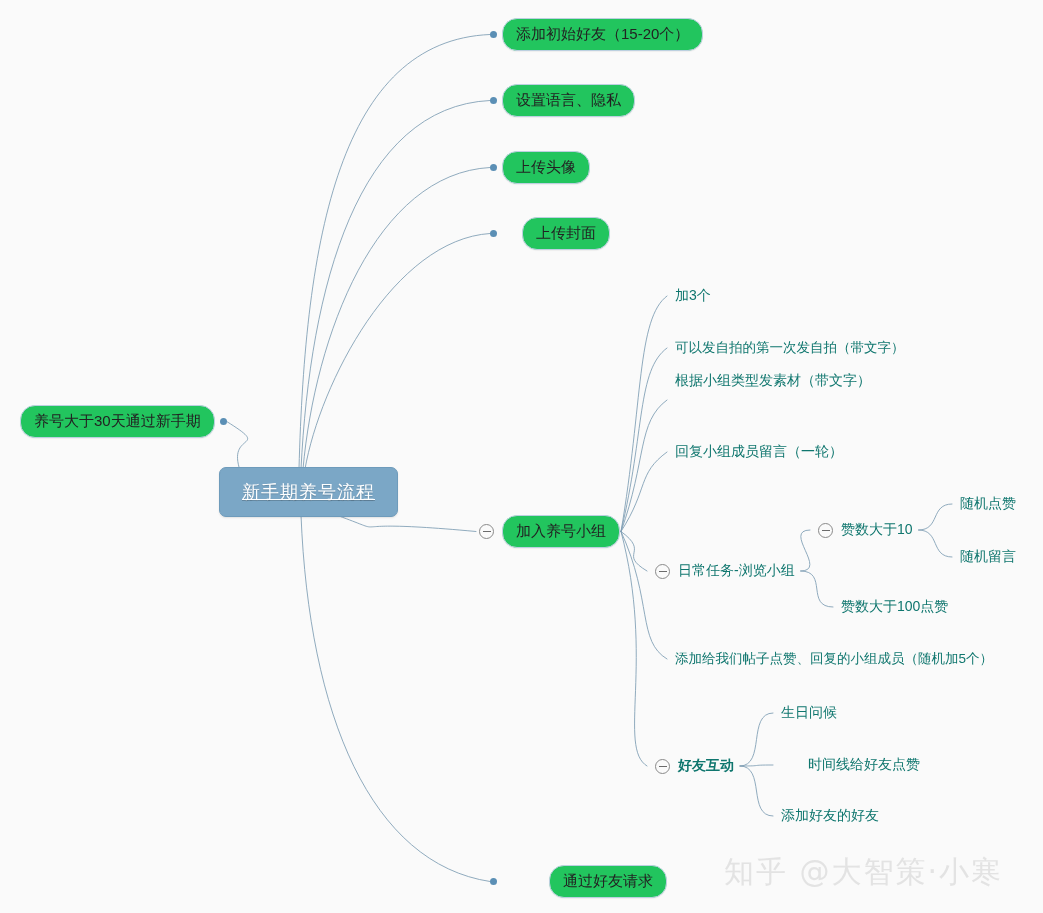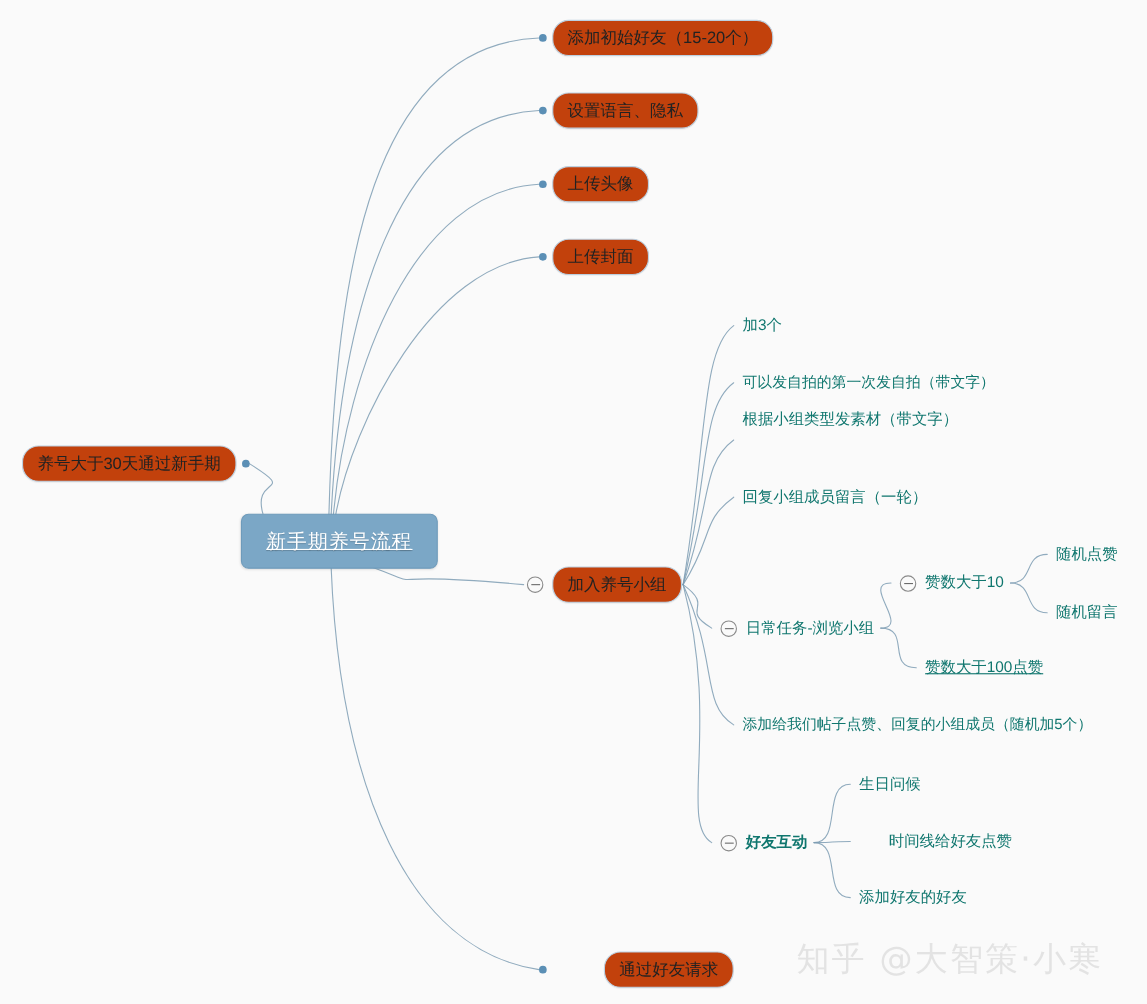--- a/index.html
+++ b/index.html
@@ -38,21 +38,21 @@
     color: #ffffff;
     font-size: 18px;
     letter-spacing: 1px;
     padding: 12px 22px;
     text-shadow: 0 1px 1px rgba(0,0,0,0.18);
     box-shadow: 0 1px 2px rgba(0,0,0,0.10);
     text-decoration: underline;
   }
   
   .node-box {
-    background: #c2410c;
+    background: #22c55e;
     border: 1px solid #bcd0e0;
     border-radius: 15px;
     color: #222222;
     font-size: 15px;
     padding: 6px 13px;
     box-shadow: 0 1px 1px rgba(0,0,0,0.05);
   }
   
   .node-text {
     color: #0f766e;
@@ -118,32 +118,32 @@
       <path d="M 740 766 C 766 766, 747 713, 773 713" fill="none" stroke="#7d9cb3" stroke-width="1" stroke-linecap="round" opacity="0.85"></path>
       <path d="M 740 766 C 766 766, 747 765, 773 765" fill="none" stroke="#7d9cb3" stroke-width="1" stroke-linecap="round" opacity="0.85"></path>
       <path d="M 740 766 C 766 766, 747 816, 773 816" fill="none" stroke="#7d9cb3" stroke-width="1" stroke-linecap="round" opacity="0.85"></path>
     </svg>
   <div id="nodes">
       <div class="node node-root" style="left: 219px; top: 467px;"><span>新手期养号流程</span></div>
       <div class="node node-box" style="left: 20px; top: 405px;"><span>养号大于30天通过新手期</span></div>
       <div class="node node-box" style="left: 502px; top: 18px;"><span>添加初始好友（15-20个）</span></div>
       <div class="node node-box" style="left: 502px; top: 84px;"><span>设置语言、隐私</span></div>
       <div class="node node-box" style="left: 502px; top: 151px;"><span>上传头像</span></div>
-      <div class="node node-box" style="left: 502px; top: 217px;"><span>上传封面</span></div>
+      <div class="node node-box" style="left: 522px; top: 217px;"><span>上传封面</span></div>
       <div class="node node-box" style="left: 502px; top: 515px;"><span>加入养号小组</span></div>
       <div class="node node-box" style="left: 502px; top: 865px; margin-left: 47px;"><span>通过好友请求</span></div>
       <div class="node node-text" style="left: 675px; top: 285px;"><span>加3个</span></div>
       <div class="node node-text small" style="left: 675px; top: 337px;"><span>可以发自拍的第一次发自拍（带文字）</span></div>
       <div class="node node-text" style="left: 675px; top: 370px;"><span>根据小组类型发素材（带文字）</span></div>
       <div class="node node-text" style="left: 675px; top: 441px;"><span>回复小组成员留言（一轮）</span></div>
       <div class="node node-text" style="left: 678px; top: 560px;"><span>日常任务-浏览小组</span></div>
       <div class="node node-text small" style="left: 675px; top: 648px;"><span>添加给我们帖子点赞、回复的小组成员（随机加5个）</span></div>
       <div class="node node-text" style="left: 678px; top: 755px; font-weight: bold;"><span>好友互动</span></div>
       <div class="node node-text" style="left: 841px; top: 519px;"><span>赞数大于10</span></div>
-      <div class="node node-text" style="left: 841px; top: 596px; text-decoration: underline;"><span>赞数大于100点赞</span></div>
+      <div class="node node-text" style="left: 841px; top: 596px;"><span>赞数大于100点赞</span></div>
       <div class="node node-text" style="left: 960px; top: 493px;"><span>随机点赞</span></div>
       <div class="node node-text" style="left: 960px; top: 546px;"><span>随机留言</span></div>
       <div class="node node-text" style="left: 781px; top: 702px;"><span>生日问候</span></div>
       <div class="node node-text" style="left: 781px; top: 754px; margin-left: 27px;"><span>时间线给好友点赞</span></div>
       <div class="node node-text" style="left: 781px; top: 805px;"><span>添加好友的好友</span></div>
       <div style="position: absolute; width: 7px; height: 7px; border-radius: 50%; background: rgb(91, 143, 181); top: 418px; left: 219.688px;"></div>
       <div style="position: absolute; width: 7px; height: 7px; border-radius: 50%; background: rgb(91, 143, 181); top: 31px; left: 490px;"></div>
       <div style="position: absolute; width: 7px; height: 7px; border-radius: 50%; background: rgb(91, 143, 181); top: 97px; left: 490px;"></div>
       <div style="position: absolute; width: 7px; height: 7px; border-radius: 50%; background: rgb(91, 143, 181); top: 164px; left: 490px;"></div>
       <div style="position: absolute; width: 7px; height: 7px; border-radius: 50%; background: rgb(91, 143, 181); top: 230px; left: 490px;"></div>

